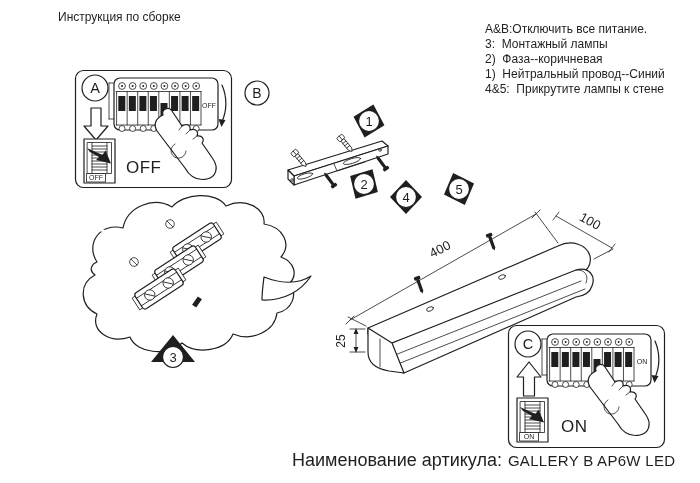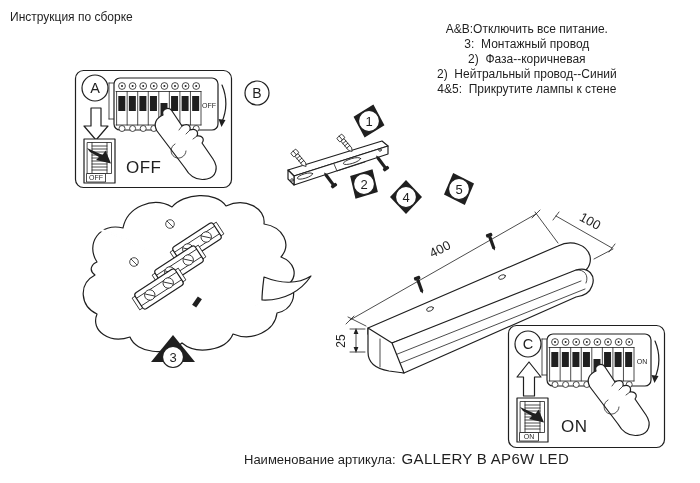--- a/index.html
+++ b/index.html
@@ -1,44 +1,44 @@
 <!DOCTYPE html>
 <html><head>
 <meta charset="utf-8">
 <style>
   html,body{margin:0;padding:0;background:#fff;}
   #stage{position:relative;width:700px;height:483px;background:#fff;overflow:hidden;
          font-family:"Liberation Sans",sans-serif;color:#1f1f1f;}
-  .abs{position:absolute;}
+  .abs{position:absolute;margin-left:48px;}
   #title{left:10px;top:10px;font-size:12px;}
   #instructions{left:437px;top:22px;font-size:12px;line-height:15px;}
-  #instructions div{white-space:pre;text-align:center;}
+  #instructions div{white-space:pre;}
   #caption{left:244px;top:450px;display:flex;align-items:baseline;}
-  #caption .lbl{font-size:13px;text-align:right;}
+  #caption .lbl{font-size:18px;text-align:right;}
   #caption .val{font-size:15px;margin-left:6px;letter-spacing:.3px;}
   svg{position:absolute;left:0;top:0;}
   .w{fill:#ffffff;stroke:#1f1f1f;stroke-width:1.2;stroke-linejoin:round;}
   .k{fill:none;stroke:#1f1f1f;stroke-width:1.2;stroke-linecap:round;stroke-linejoin:round;}
   .thin{stroke-width:0.8;}
   .f{fill:#1f1f1f;stroke:none;}
   text.t{fill:#1f1f1f;stroke:none;font-family:"Liberation Sans",sans-serif;}
   .mid{text-anchor:middle;}
 </style>
 </head>
 <body>
 
 <div id="stage">
 
   <div id="title" class="abs">Инструкция по сборке</div>
 
   <div id="instructions" class="abs">
     <div>A&amp;B:Отключить все питание.</div>
-    <div>3:  Монтажный провод</div>
+    <div>3:  Монтажный лампы</div>
     <div>2)  Фаза--коричневая</div>
-    <div>2)  Нейтральный провод--Синий</div>
+    <div>1)  Нейтральный провод--Синий</div>
     <div>4&amp;5:  Прикрутите лампы к стене</div>
   </div>
 
   <svg width="700" height="483" viewBox="0 0 700 483">
     <defs>
 
       <g id="breakerStrip">
         <rect x="0" y="0" width="104" height="52" rx="6" class="w"></rect>
         <circle cx="8" cy="8" r="3.4" class="w thin"></circle>
           <circle cx="18.6" cy="8" r="3.4" class="w thin"></circle>

